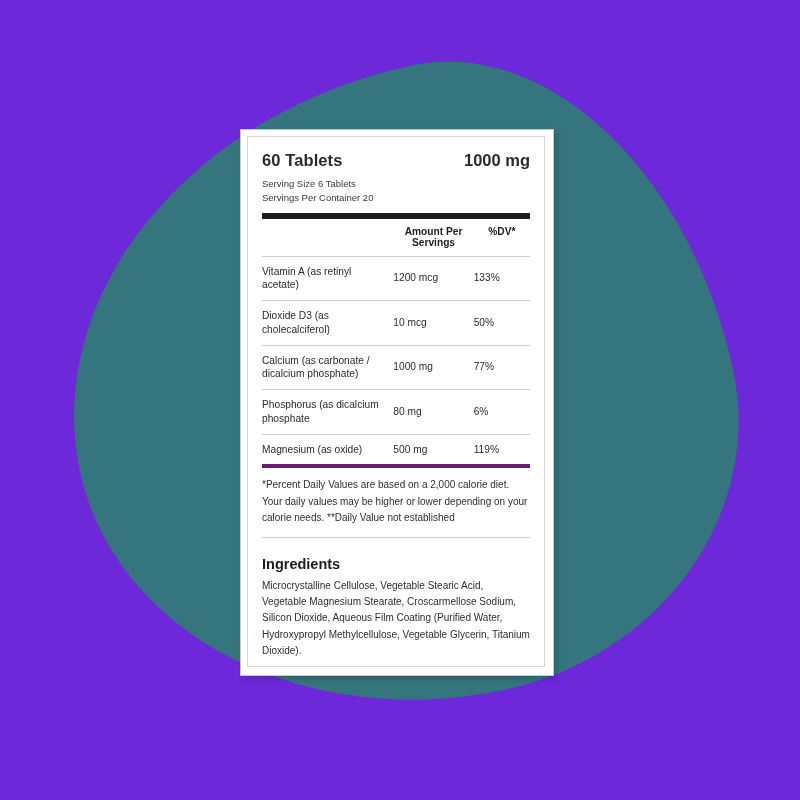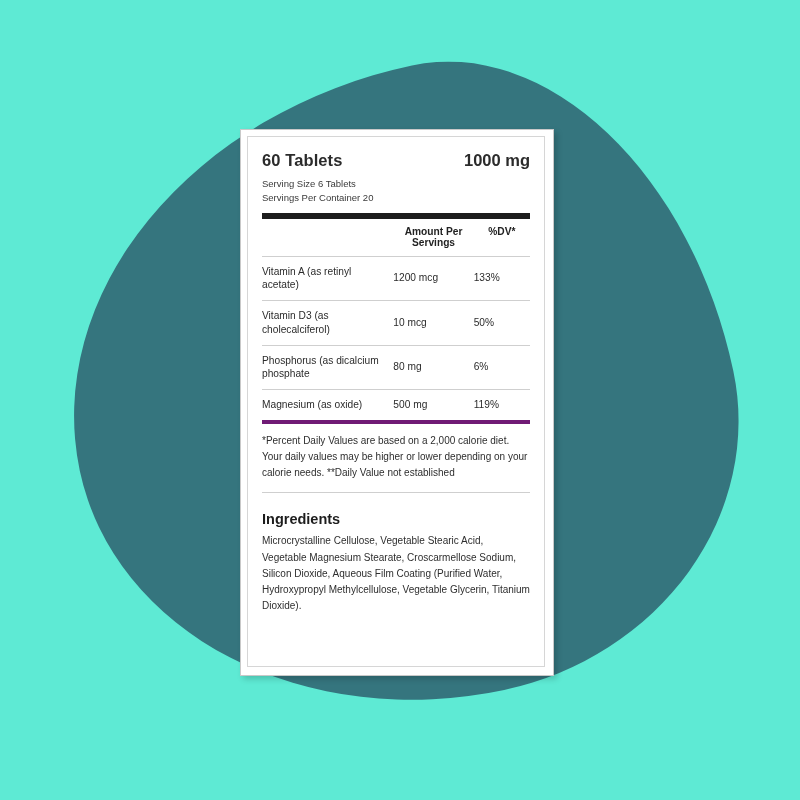--- a/index.html
+++ b/index.html
@@ -9,21 +9,21 @@
     height: 800px;
     background: #ffffff;
     font-family: "Liberation Sans", sans-serif;
     overflow: hidden;
   }
 
   #stage {
     position: relative;
     width: 800px;
     height: 800px;
-    background: #5eead4;
+    background: #6d28d9;
   }
 
   
   .blob {
     position: absolute;
     left: 70px;
     top: 75px;
     width: 660px;
     height: 630px;
     background: #35757e;
@@ -165,23 +165,28 @@
           <th class="col-dv">%DV*</th>
         </tr>
       </thead>
       <tbody>
         <tr>
           <td class="nutrient">Vitamin A (as retinyl acetate)</td>
           <td>1200 mcg</td>
           <td>133%</td>
         </tr>
         <tr>
-          <td class="nutrient">Vitamin D3 (as cholecalciferol)</td>
+          <td class="nutrient">Dioxide D3 (as cholecalciferol)</td>
           <td>10 mcg</td>
           <td>50%</td>
+        </tr>
+        <tr>
+          <td class="nutrient">Calcium (as carbonate / dicalcium phosphate)</td>
+          <td>1000 mg</td>
+          <td>77%</td>
         </tr>
         <tr>
           <td class="nutrient">Phosphorus (as dicalcium phosphate</td>
           <td>80 mg</td>
           <td>6%</td>
         </tr>
         <tr>
           <td class="nutrient">Magnesium (as oxide)</td>
           <td>500 mg</td>
           <td>119%</td>

